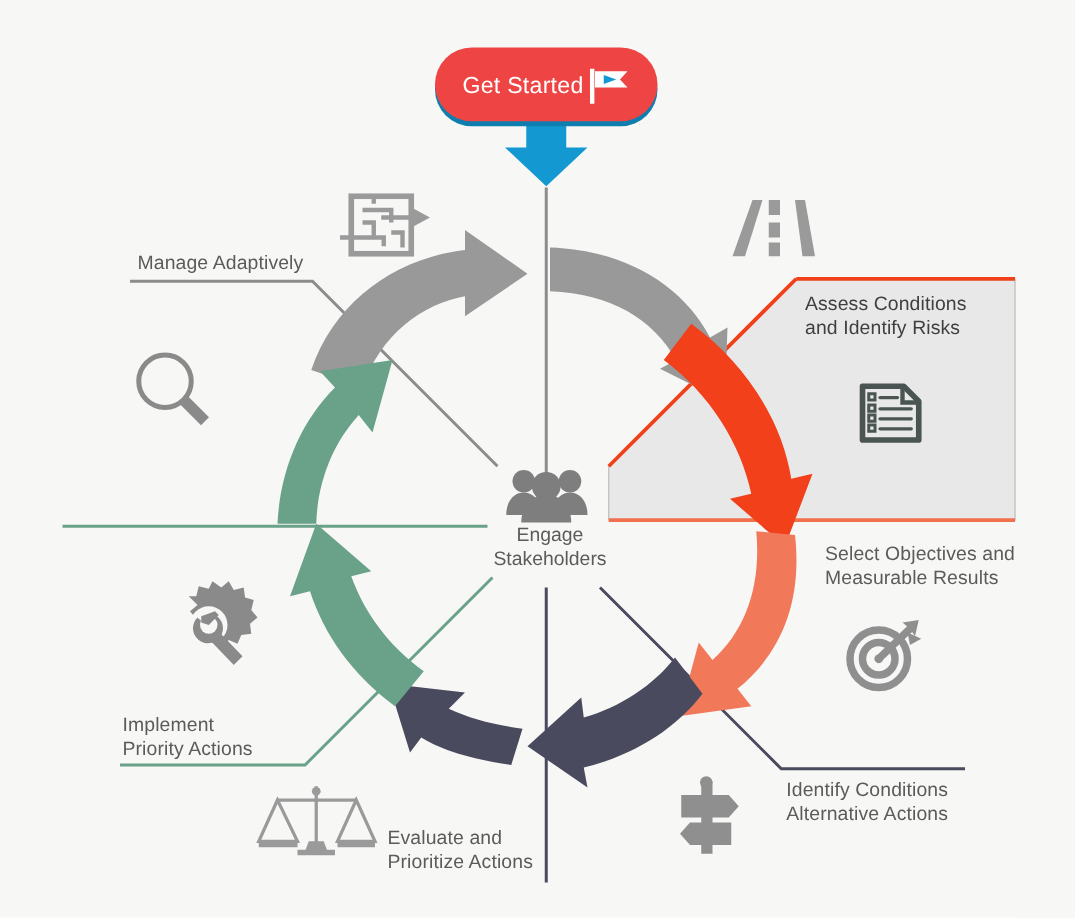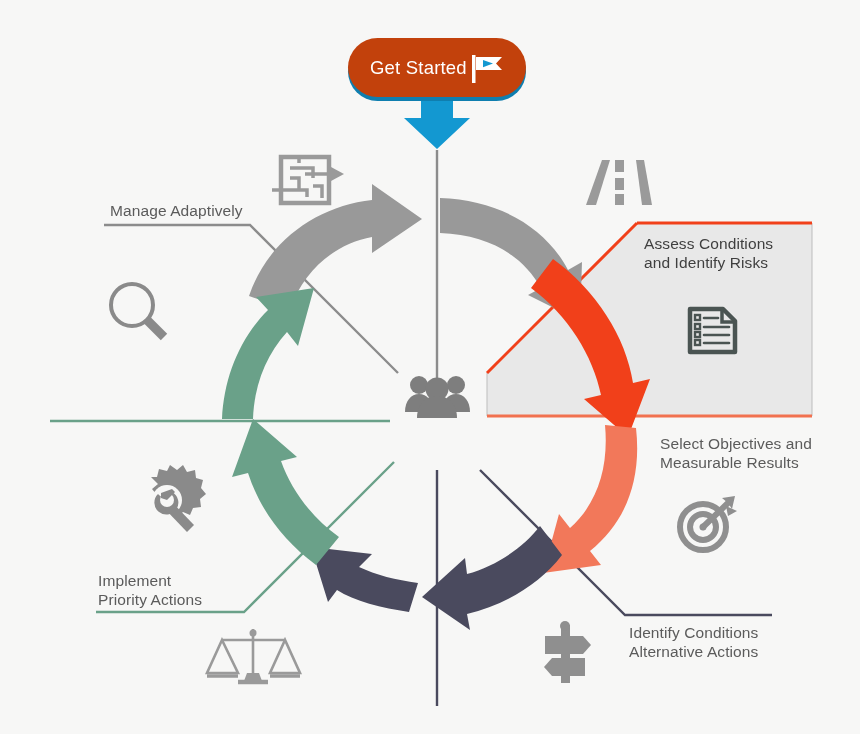--- a/index.html
+++ b/index.html
@@ -27,21 +27,21 @@
     font-size: 15.5px;
     line-height: 1.22;
     white-space: pre-line;
     letter-spacing: 0.1px;
   }
   .lbl-dark { color: #3f3f3f; }
   .cta {
     position: absolute;
     left: 348px; top: 38px;
     width: 178px; height: 59px;
-    background: #c2410c;
+    background: #ef4444;
     border-radius: 30px;
     box-shadow: 0 4px 0 #0f7eaf;
     display: flex;
     align-items: center;
     justify-content: flex-start;
     padding-left: 22px;
     box-sizing: border-box;
     cursor: pointer;
   }
   .cta-text {
@@ -259,21 +259,25 @@
 
   <div class="lbl" style="left:660px; top:435px;">Select Objectives and
 Measurable Results</div>
 
   <div class="lbl lbl-dark" style="left:644px; top:235px;">Assess Conditions
 and Identify Risks</div>
 
   <div class="lbl" style="left:629px; top:624px;">Identify Conditions
 Alternative Actions</div>
 
+  <div class="lbl" style="left:310px; top:662px;">Evaluate and
+Prioritize Actions</div>
 
   <div class="lbl" style="left:98px; top:572px;">Implement
 Priority Actions</div>
 
 
   <div class="lbl" style="left:110px; top:202px;">Manage Adaptively</div>
 
+  <div class="center-label">Engage
+Stakeholders</div>
 
 </div>
 
 </body></html>

